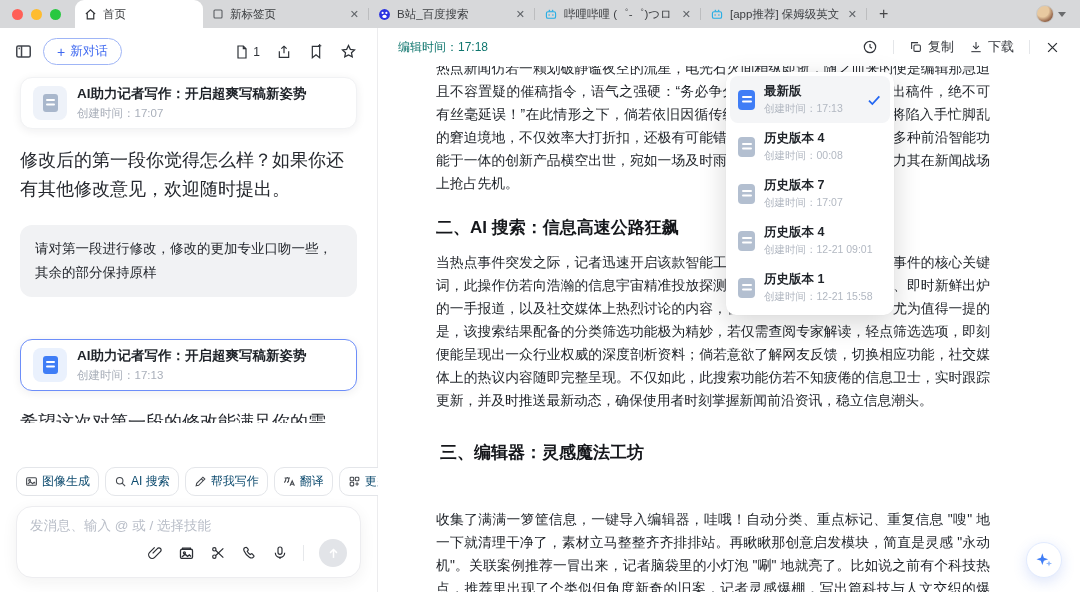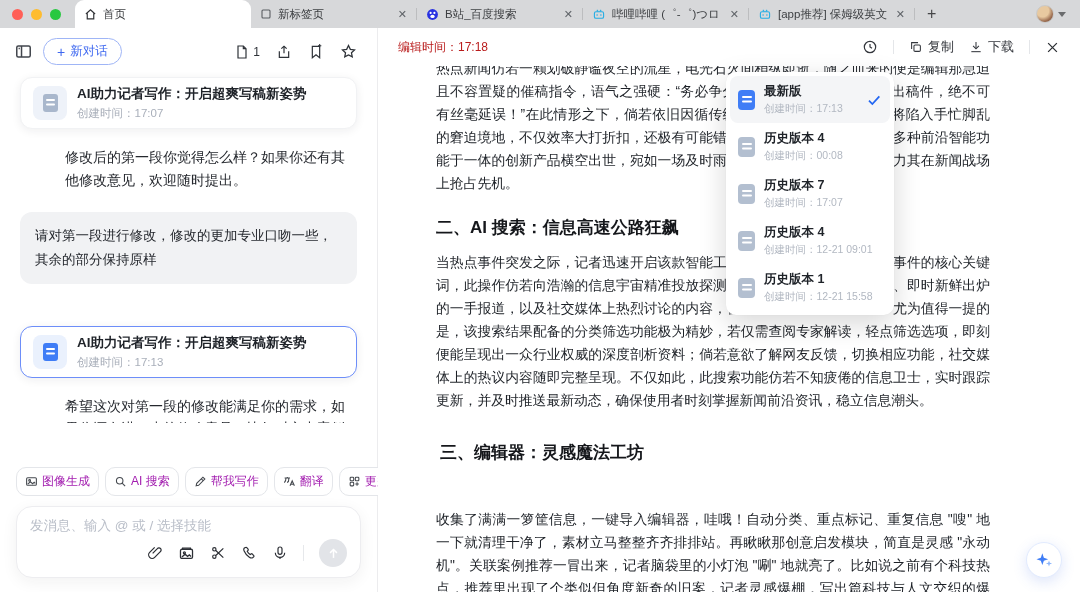--- a/index.html
+++ b/index.html
@@ -6,21 +6,21 @@
   html,body { background:#111; }
   .screen{ width:1080px; height:592px; position:relative; overflow:hidden; background:#fff;
     font-family:"Liberation Sans","DejaVu Sans",sans-serif; color:#1f2329; }
 
   
   .tabbar{ height:28px; background:#d7d8da; display:flex; align-items:stretch; }
   .lights{ display:flex; align-items:center; gap:8px; padding:0 14px 0 12px; }
   .light{ width:11px; height:11px; border-radius:50%; }
   .tab{ width:166px; display:flex; align-items:center; gap:6px; padding:0 9px; font-size:11.5px;
     color:#3d3f42; position:relative; overflow:hidden; }
-  .tab.active{ background:#fff; border-radius:9px 9px 0 0; width:176px; }
+  .tab.active{ background:#fff; border-radius:9px 9px 0 0; width:128px; }
   .tab:not(.active)::after{ content:""; position:absolute; right:0; top:8px; bottom:8px; width:1px; background:#bcbdbf; }
   .tab-label{ white-space:nowrap; overflow:hidden; text-overflow:ellipsis; flex:1; }
   .tab-close{ color:#5f6368; font-size:11px; cursor:default; padding:0 1px; }
   .fav{ flex:0 0 auto; display:flex; align-items:center; }
   .newtab{ display:flex; align-items:center; padding:0 12px; font-size:16px; color:#454648; }
   .tab-spacer{ flex:1; }
   .avatar-wrap{ display:flex; align-items:center; gap:4px; padding-right:14px; }
   .avatar{ width:18px; height:18px; border-radius:50%; background:radial-gradient(circle at 35% 30%, #e8c9a0 0 40%, #9a6b4f 70%, #6e4a36); border:1px solid #c9c9c9; }
   .caret{ width:0; height:0; border-left:4px solid transparent; border-right:4px solid transparent; border-top:5px solid #6a6b6d; }
 
@@ -40,43 +40,43 @@
   .doc-card.selected{ border:1px solid #6d8ef9; }
   .tile{ width:34px; height:34px; border-radius:8px; background:#eef2f9; display:flex; align-items:center; justify-content:center; flex:0 0 auto; }
   .docglyph{ width:15px; height:18px; border-radius:3px; position:relative; }
   .docglyph::before{ content:""; position:absolute; left:3px; top:5px; width:9px; height:2px; background:#fff; border-radius:1px;
     box-shadow:0 4.5px 0 #fff; }
   .docglyph.gray{ background:#a9b7cc; }
   .docglyph.blue{ background:#3f7df6; }
   .card-title{ font-size:13.5px; font-weight:bold; color:#1f2329; white-space:nowrap; }
   .card-time{ font-size:11.5px; color:#a9afba; margin-top:3px; }
 
-  .ai-text{ font-size:14px; line-height:1.62; color:#25282e; margin-top:17px;margin-left:45px; }
+  .ai-text{ font-size:18px; line-height:1.62; color:#25282e; margin-top:17px; }
   .user-bubble{ background:#f1f2f4; border-radius:12px; padding:12px 15px; font-size:13.5px; line-height:1.75;
     color:#25282e; margin-top:21px; }
   .card2{ margin-top:42px; }
 
   .sb-footer{ padding:8px 16px 14px; }
   .skills{ display:flex; gap:6px; margin-bottom:10px; }
   .skill{ display:flex; align-items:center; gap:4px; border:1px solid #e4e6ea; background:#fff; border-radius:10px;
-    padding:5px 8px; font-size:12px; color:#a21caf; white-space:nowrap;margin-top:36px; }
+    padding:5px 8px; font-size:12px; color:#0c4a6e; white-space:nowrap;margin-top:36px; }
   .skill svg{ color:#45494f; }
   .input-box{ border:1px solid #ededf0; border-radius:16px; background:#fff; box-shadow:0 4px 16px rgba(31,35,41,.06);
     padding:11px 13px 10px; height:72px; display:flex; flex-direction:column; justify-content:space-between; }
   .msg-input{ border:none; outline:none; font-size:13.5px; width:100%; color:#272b33; background:transparent;
     font-family:inherit; }
   .msg-input::placeholder{ color:#b9bec8; }
   .input-icons{ display:flex; align-items:center; gap:15px; justify-content:flex-end; color:#2c2f35; }
   .in-divider{ width:1px; height:16px; background:#e6e8eb; }
   .send-btn{ width:28px; height:28px; border-radius:50%; background:#e2e4e8; display:flex; align-items:center; justify-content:center; color:#fff; }
 
   
   .main{ flex:1; position:relative; display:flex; flex-direction:column; background:#fff; }
   .main-header{ height:38px; display:flex; align-items:center; padding:0 20px; }
-  .edit-time{ font-size:12px; color:#b91c1c; }
+  .edit-time{ font-size:12px; color:#0f766e; }
   .mh-right{ margin-left:auto; display:flex; align-items:center; gap:15px; color:#33363c; font-size:13px; }
   .mh-item{ display:flex; align-items:center; gap:5px; }
   .mh-divider{ width:1px; height:14px; background:#e4e6e9; }
 
   .doc{ flex:1; overflow:hidden; padding:0 90px 0 58px; }
   .doc p{ font-size:13.8px; line-height:23px; text-align:justify; color:#1d2127; }
   .p1{ margin-top:-9px; }
   .doc h2{ font-size:17px; font-weight:bold; color:#15171b; }
   .h2-2{ margin:21px 0 12px; }
   .h2-3{ margin:29px 4px 0; }

